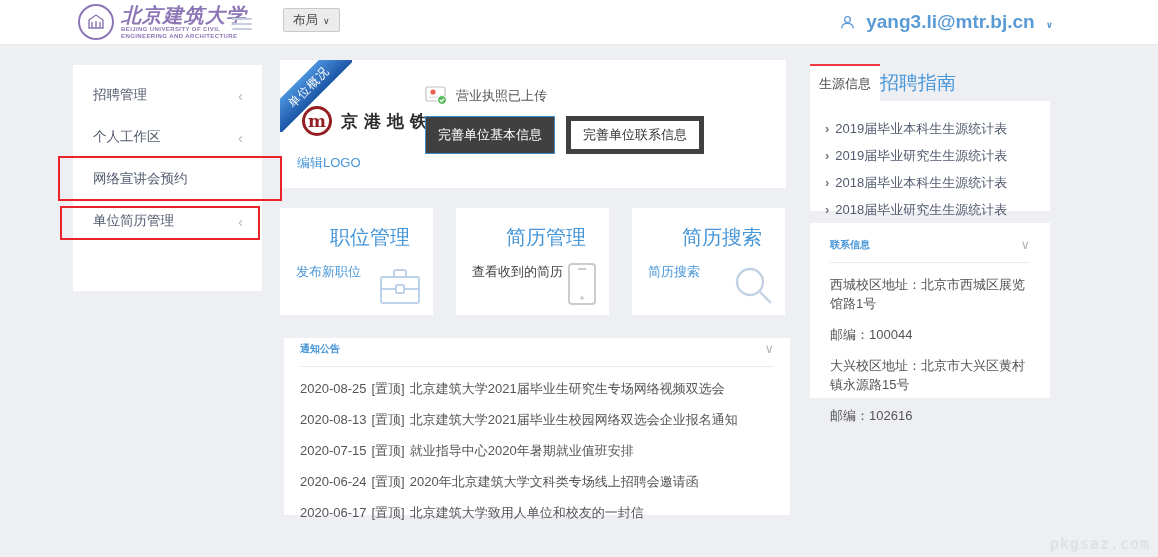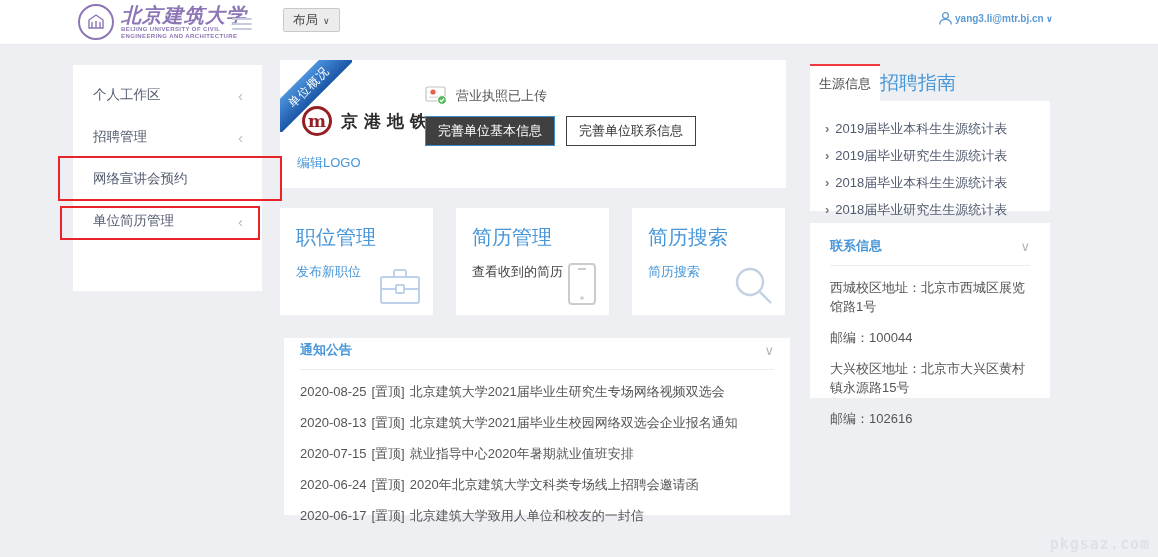--- a/index.html
+++ b/index.html
@@ -19,21 +19,21 @@
     display:flex; align-items:center; justify-content:center; }
   .brand-text .cn { font-family:"DejaVu Serif","Liberation Serif",serif;
     font-weight:bold; font-style:italic; font-size:20px; color:#8d76b5; letter-spacing:1px; line-height:22px; }
   .brand-text .en { font-size:6px; color:#8d76b5; font-weight:bold; letter-spacing:.4px; line-height:7px; }
   .hamburger { position:absolute; left:232px; top:15px; width:20px; cursor:pointer; }
   .hamburger div { height:2px; background:#c6cede; margin:3px 0; border-radius:1px; }
   .layout-btn { position:absolute; left:283px; top:8px; height:24px; padding:0 9px;
     background:#ececec; border:1px solid #c9c9c9; border-radius:2px;
     font-size:12.5px; color:#444; display:flex; align-items:center; gap:5px; cursor:pointer; }
   .userbox { position:absolute; right:105px; top:11px; display:flex; align-items:center;
-    gap:2px; color:#5b9bd5; font-weight:bold; font-size:10px; cursor:pointer; }
+    gap:11px; color:#5b9bd5; font-weight:bold; font-size:19px; cursor:pointer; }
 
   
   .chev-down::before { content:"\2228"; font-size:9px; line-height:1; }
   .chev-down-lg::before { content:"\2228"; font-size:13px; line-height:1; }
   .chev-left::before { content:"\2039"; font-size:15px; color:#b8b8b8; }
   .arrow-right::before { content:"\203A"; margin-right:6px; color:#777; font-weight:bold; }
 
   
   .sidebar { left:73px; top:65px; width:189px; height:226px; padding-top:9px; }
   .side-item { height:42px; display:flex; align-items:center; justify-content:space-between;
@@ -50,37 +50,37 @@
     color:#fff; font-size:12px; text-align:center; padding:4px 0; letter-spacing:1px; }
   .mtr { position:absolute; left:22px; top:46px; display:flex; align-items:center; gap:9px; }
   .mtr-glyph { width:30px; height:30px; border:3px solid #951e23; border-radius:50%;
     display:flex; align-items:center; justify-content:center;
     color:#951e23; font-weight:bold; font-size:17px; font-family:"DejaVu Serif",serif; line-height:1; }
   .mtr-name { font-size:17px; font-weight:bold; color:#2b2b2b; letter-spacing:6px; }
   .license-row { position:absolute; left:145px; top:26px; display:flex; align-items:center; gap:8px; color:#555; }
   .btn-row { position:absolute; left:145px; top:56px; display:flex; gap:11px; }
   .btn-blue { background:#404040; color:#fff; border:1px solid #3e8cca; font-size:13px;
     padding:5px 12px; cursor:pointer; }
-  .btn-white { background:#fff; color:#333; border:1px solid #404040; font-size:13px;
+  .btn-white { background:#fff; color:#333; border:5px solid #404040; font-size:13px;
     padding:5px 12px; cursor:pointer;font-family:Liberation Serif, serif; }
   .edit-logo { position:absolute; left:17px; top:94px; color:#4796d8; font-size:13px; cursor:pointer; }
 
   
   .fcard { top:208px; width:153px; height:107px; padding:16px 0 0 16px; }
-  .fcard .ftitle { font-size:20px; color:#4796d8; margin-bottom:12px; cursor:pointer; }
+  .fcard .ftitle { font-size:20px; color:#4796d8; margin-bottom:12px; cursor:pointer;margin-left:34px; }
   .fcard .flink { font-size:13px; cursor:pointer; }
   .flink.blue { color:#4796d8; }
   .flink.dark { color:#444; }
   .fcard svg { position:absolute; right:10px; bottom:8px; }
 
   
   .notices { left:284px; top:338px; width:506px; height:177px; padding:3px 16px 0; }
   .panel-head { display:flex; justify-content:space-between; align-items:center;
     padding-bottom:10px; border-bottom:1px solid #ececec; }
-  .panel-title { color:#4796d8; font-size:13px; font-weight:bold; }
+  .panel-title { color:#4796d8; font-size:10px; font-weight:bold; }
   .panel-chev { color:#b5b5b5; cursor:pointer; }
   .notice-item { margin-top:13px; font-size:13px; color:#555; white-space:nowrap; cursor:pointer; }
   .notice-item .date { margin-right:5px; }
   .notice-item .tag { margin-right:5px; }
 
   
   .tab-active { left:810px; top:64px; width:70px; height:37px; background:#fff;
     border-top:2px solid #f0393f; display:flex; align-items:center; justify-content:center;
     position:absolute; color:#4a4a4a; font-size:13px; cursor:pointer; z-index:2; }
   .tab-inactive { left:880px; top:64px; width:76px; height:37px; position:absolute;
@@ -134,25 +134,25 @@
         <path d="M1.7 13.4 C1.7 9.9 4.3 8.4 7.5 8.4 C10.7 8.4 13.3 9.9 13.3 13.4"></path>
       </g>
     </svg>
     <span>yang3.li@mtr.bj.cn</span>
     <span class="chev-down"></span>
   </div>
 </div>
 
 <div class="card sidebar">
   <div class="side-item">
+    <span>招聘管理</span>
+    <span class="chev-left"></span>
+  </div>
+  <div class="side-item">
     <span>个人工作区</span>
-    <span class="chev-left"></span>
-  </div>
-  <div class="side-item">
-    <span>招聘管理</span>
     <span class="chev-left"></span>
   </div>
   <div class="side-item">
     <span>网络宣讲会预约</span>
   </div>
   <div class="side-item">
     <span>单位简历管理</span>
     <span class="chev-left"></span>
   </div>
 </div>

